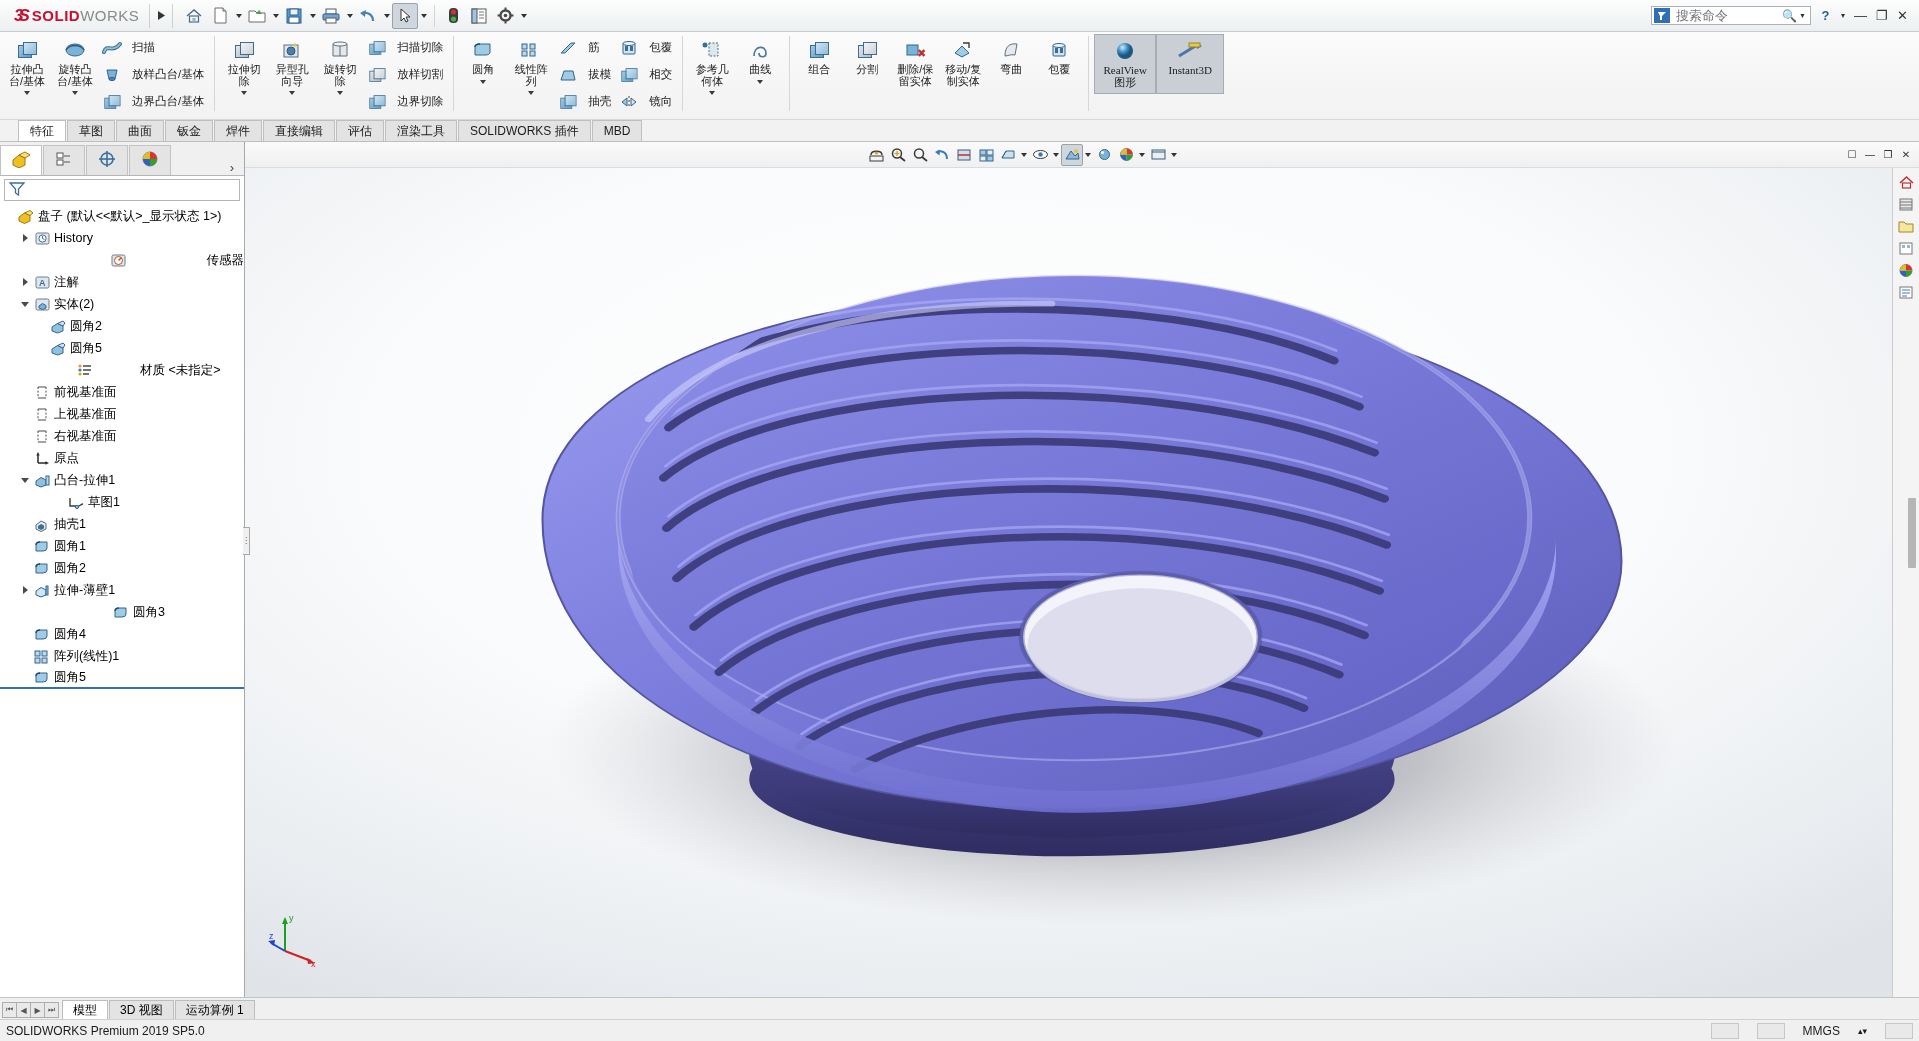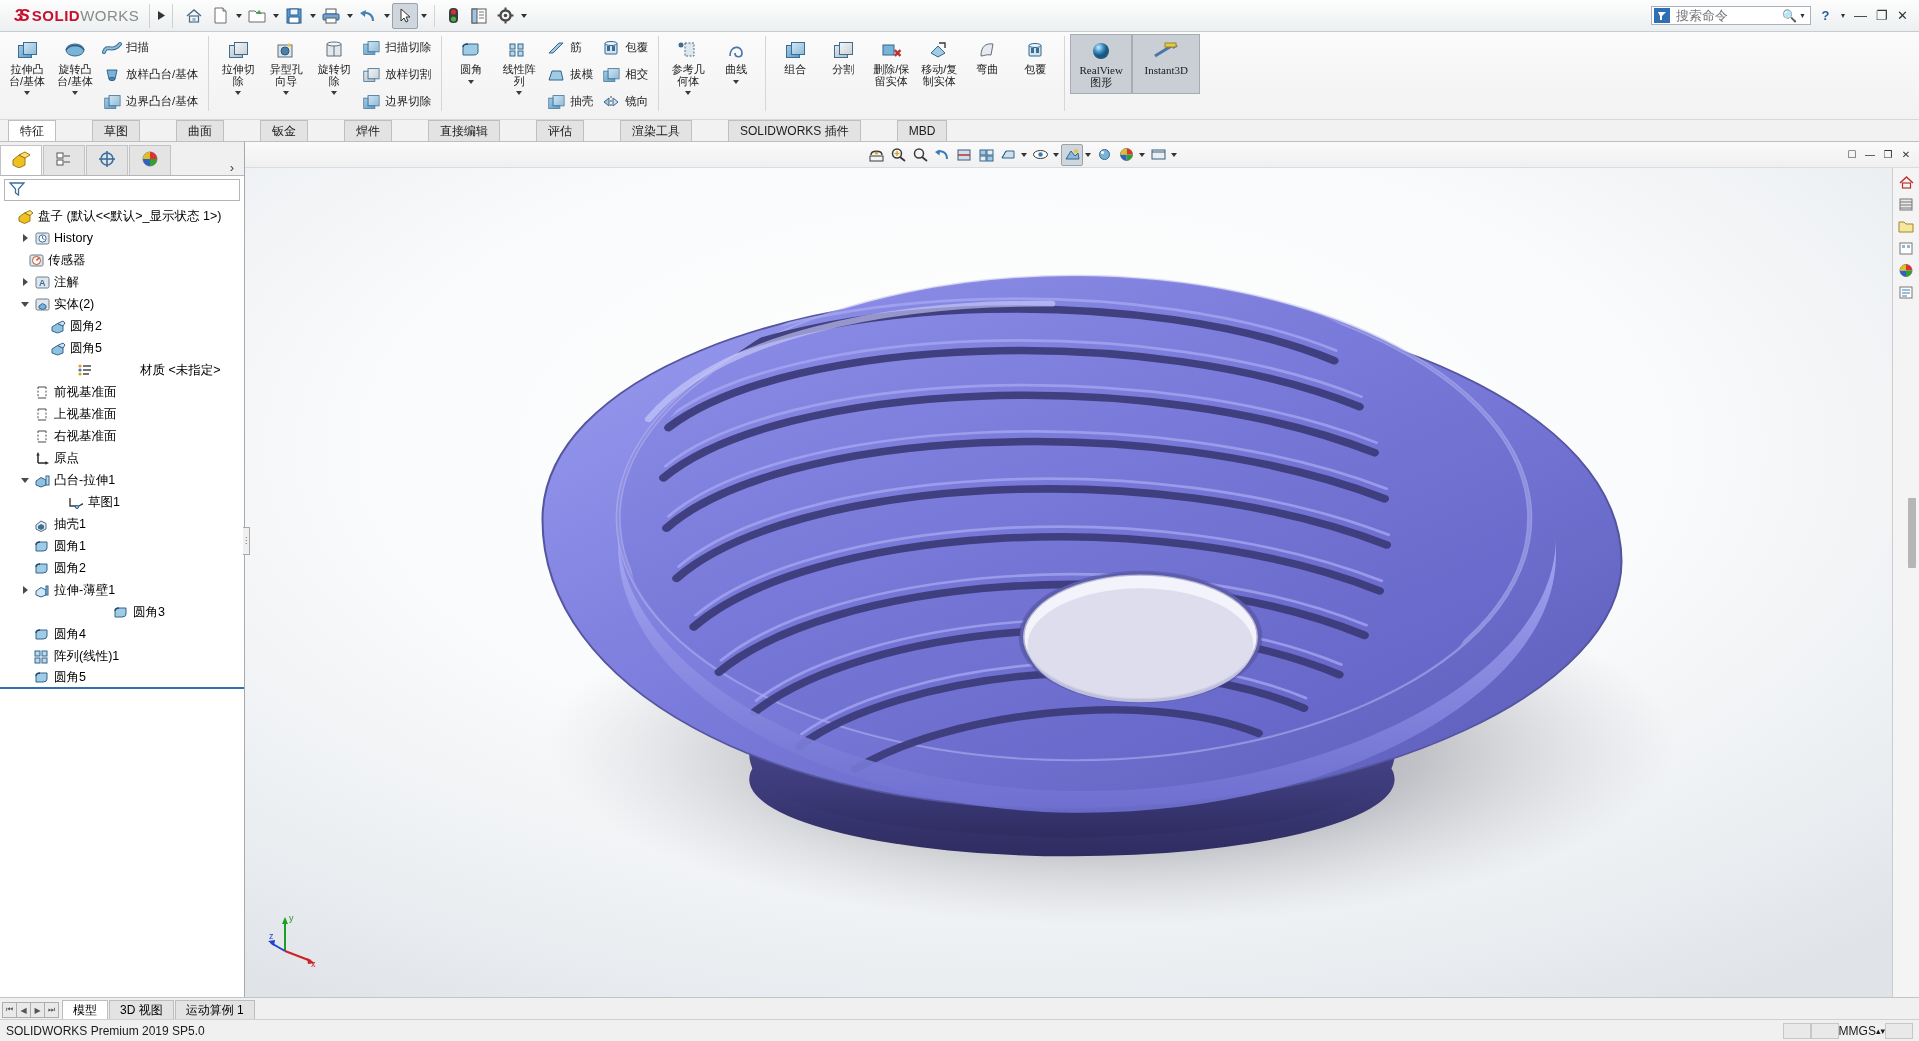--- a/index.html
+++ b/index.html
@@ -66,38 +66,38 @@
   .bigbtn {
     width:48px; min-height:60px; display:flex; flex-direction:column; align-items:center;
     padding-top:4px; text-align:center; line-height:11.5px; font-size:11px; color:#1b1b1b;
   }
   .bigbtn.active { background:#c9cfd5; border:1px solid #a6acb3;font-family:Liberation Serif, serif; }
   .bigbtn .lbl { margin-top:2px; font-size:11px; }
   .bigbtn .ic { height:24px; display:flex;align-items:center;justify-content:center; }
   .colstack { display:flex; flex-direction:column; }
   .smallbtn { display:flex; align-items:center; height:27px; padding:0 5px 0 2px; font-size:11.5px; color:#1b1b1b; }
   .smallbtn .ic { width:22px; display:flex; align-items:center; justify-content:center; }
-  .smallbtn .lbl { margin-left:3px; white-space:nowrap; }
+  .smallbtn .lbl { margin-left:9px; white-space:nowrap; }
   .dropcaret { width:14px; height:10px; display:flex;align-items:center;justify-content:center; margin-top:1px;}
   .dropcaret:after { content:''; border-left:3.5px solid transparent;border-right:3.5px solid transparent;border-top:4px solid #3a3a3a;}
 
   
   .cube { width:18px;height:16px;position:relative; }
   .cube:before{content:'';position:absolute;left:0;top:3px;width:12px;height:11px;
     background:linear-gradient(135deg,#9ecbe8,#5b9dc9);border:1px solid #3d6e92;}
   .cube:after{content:'';position:absolute;left:5px;top:0px;width:12px;height:11px;
     background:linear-gradient(135deg,#cfe5f4,#8fbcd8);border:1px solid #3d6e92;}
   .cube.grey:before{background:linear-gradient(135deg,#e4e7ea,#b6bcc2);}
   .cube.grey:after{background:linear-gradient(135deg,#f2f4f6,#cdd2d7);}
   .cube.sm{transform:scale(.85);}
 
   
   .tabstrip {
     flex:0 0 22px; height:22px; display:flex; align-items:flex-start;
-    background:#f2f2f2; border-bottom:1px solid #bfbfbf; padding-left:8px;gap:35px;
+    background:#f2f2f2; border-bottom:1px solid #bfbfbf; padding-left:18px;
   }
   .tab {
     height:21px; padding:0 11px; display:flex;align-items:center;
     font-size:12px; color:#1b1b1b; background:#e3e3e3;
     border:1px solid #bfbfbf; border-bottom:none; margin-right:1px;
   }
   .tab.active { background:#fff; position:relative; z-index:2; }
 
   
   .main { flex:1; display:flex; position:relative; min-height:0; }
@@ -159,21 +159,21 @@
   .navbtns { display:flex; align-items:center; height:18px; margin-right:4px; }
   .navb { width:15px;height:16px; border:1px solid #adadad; background:#e9e9e9;
     display:flex;align-items:center;justify-content:center; font-size:8px; color:#555; margin-right:-1px;}
   .btab { height:19px;padding:0 10px;display:flex;align-items:center;font-size:12px;
     background:#e3e3e3; border:1px solid #bdbdbd; border-bottom:none; margin-right:1px;}
   .btab.active{background:#fff;}
   .statusbar {
     flex:0 0 22px; height:22px; background:#f0f0f0; border-top:1px solid #d0d0d0;
     display:flex; align-items:center; padding:0 6px; font-size:12px; color:#1b1b1b;
   }
-  .status-right { margin-left:auto; display:flex; align-items:center; gap:0; }
+  .status-right { margin-left:auto; display:flex; align-items:center; gap:18px; }
   .sb-box { border:1px solid #c7c7c7; background:#e9e9e9; width:28px;height:16px;}
   .mmgs { font-size:12px; }
   .updown { font-size:9px; }
 
   
   .triad { position:absolute; left:22px; bottom:28px; width:60px; height:60px; }
   .triad text { font-size:9px; font-family:"Liberation Sans",sans-serif; }
 </style>
 </head>
 <body>
@@ -682,21 +682,21 @@
             <span class="ticon">
               <svg width="15" height="14">
                 <rect x="1" y="2" width="13" height="11" rx="1.5" fill="#dfe6ec" stroke="#6d7d8c"></rect>
                 <circle cx="7.5" cy="7.5" r="3.6" fill="#fff" stroke="#3a6f9e"></circle>
                 <line x1="7.5" y1="7.5" x2="7.5" y2="5" stroke="#3a6f9e"></line>
                 <line x1="7.5" y1="7.5" x2="9.5" y2="8.5" stroke="#3a6f9e"></line>
               </svg>
             </span>
             <span class="tlabel">History</span>
           </div>
-          <div class="trow" style="padding-left: 12px;">
+          <div class="trow" style="padding-left: 18px; justify-content: space-between;">
             <span class="tw"></span>
             <span class="ticon">
               <svg width="15" height="14">
                 <rect x="1" y="2" width="13" height="11" rx="1.5" fill="#dfe6ec" stroke="#6d7d8c"></rect>
                 <circle cx="7.5" cy="7.5" r="4" fill="#fff" stroke="#c05020"></circle>
                 <line x1="7.5" y1="7.5" x2="10" y2="5" stroke="#c05020" stroke-width="1.4"></line>
               </svg>
             </span>
             <span class="tlabel">传感器</span>
           </div>

